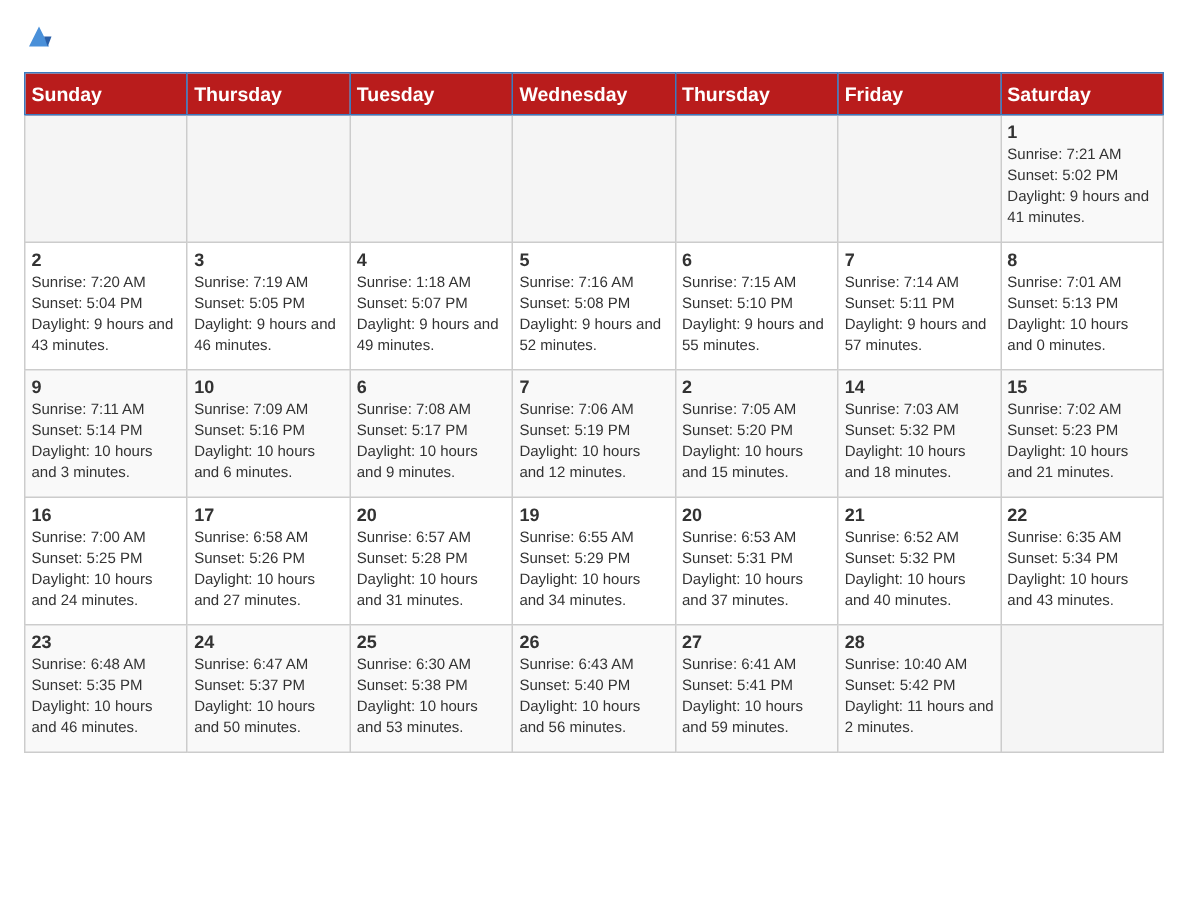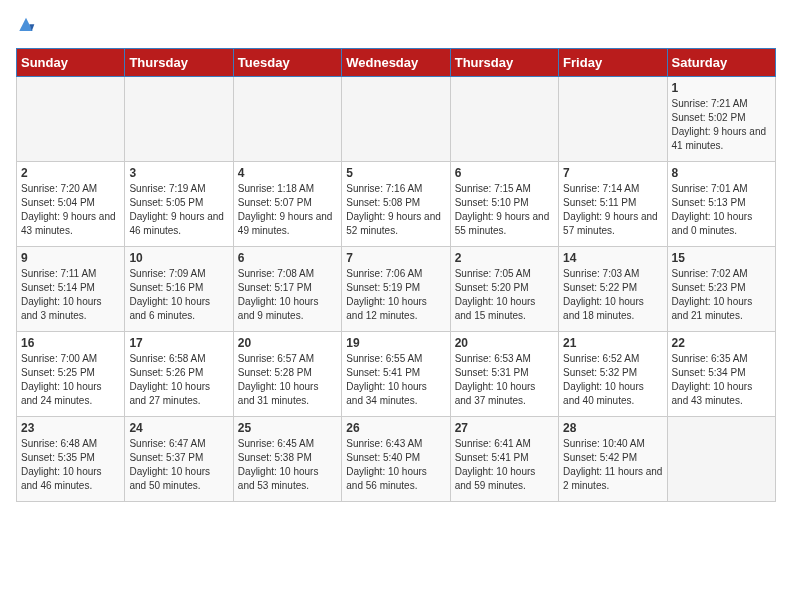--- a/index.html
+++ b/index.html
@@ -210,21 +210,21 @@
         </td>
         <td>
           <span class="day-number">2</span>
           <div class="day-info">Sunrise: 7:05 AM
 Sunset: 5:20 PM
 Daylight: 10 hours and 15 minutes.</div>
         </td>
         <td>
           <span class="day-number">14</span>
           <div class="day-info">Sunrise: 7:03 AM
-Sunset: 5:22 PM
+Sunset: 5:32 PM
 Daylight: 10 hours and 18 minutes.</div>
         </td>
         <td>
           <span class="day-number">15</span>
           <div class="day-info">Sunrise: 7:02 AM
 Sunset: 5:23 PM
 Daylight: 10 hours and 21 minutes.</div>
         </td>
       </tr>
       <tr>
@@ -242,21 +242,21 @@
         </td>
         <td>
           <span class="day-number">20</span>
           <div class="day-info">Sunrise: 6:57 AM
 Sunset: 5:28 PM
 Daylight: 10 hours and 31 minutes.</div>
         </td>
         <td>
           <span class="day-number">19</span>
           <div class="day-info">Sunrise: 6:55 AM
-Sunset: 5:41 PM
+Sunset: 5:29 PM
 Daylight: 10 hours and 34 minutes.</div>
         </td>
         <td>
           <span class="day-number">20</span>
           <div class="day-info">Sunrise: 6:53 AM
 Sunset: 5:31 PM
 Daylight: 10 hours and 37 minutes.</div>
         </td>
         <td>
           <span class="day-number">21</span>
@@ -279,21 +279,21 @@
 Daylight: 10 hours and 46 minutes.</div>
         </td>
         <td>
           <span class="day-number">24</span>
           <div class="day-info">Sunrise: 6:47 AM
 Sunset: 5:37 PM
 Daylight: 10 hours and 50 minutes.</div>
         </td>
         <td>
           <span class="day-number">25</span>
-          <div class="day-info">Sunrise: 6:45 AM
+          <div class="day-info">Sunrise: 6:30 AM
 Sunset: 5:38 PM
 Daylight: 10 hours and 53 minutes.</div>
         </td>
         <td>
           <span class="day-number">26</span>
           <div class="day-info">Sunrise: 6:43 AM
 Sunset: 5:40 PM
 Daylight: 10 hours and 56 minutes.</div>
         </td>
         <td>

